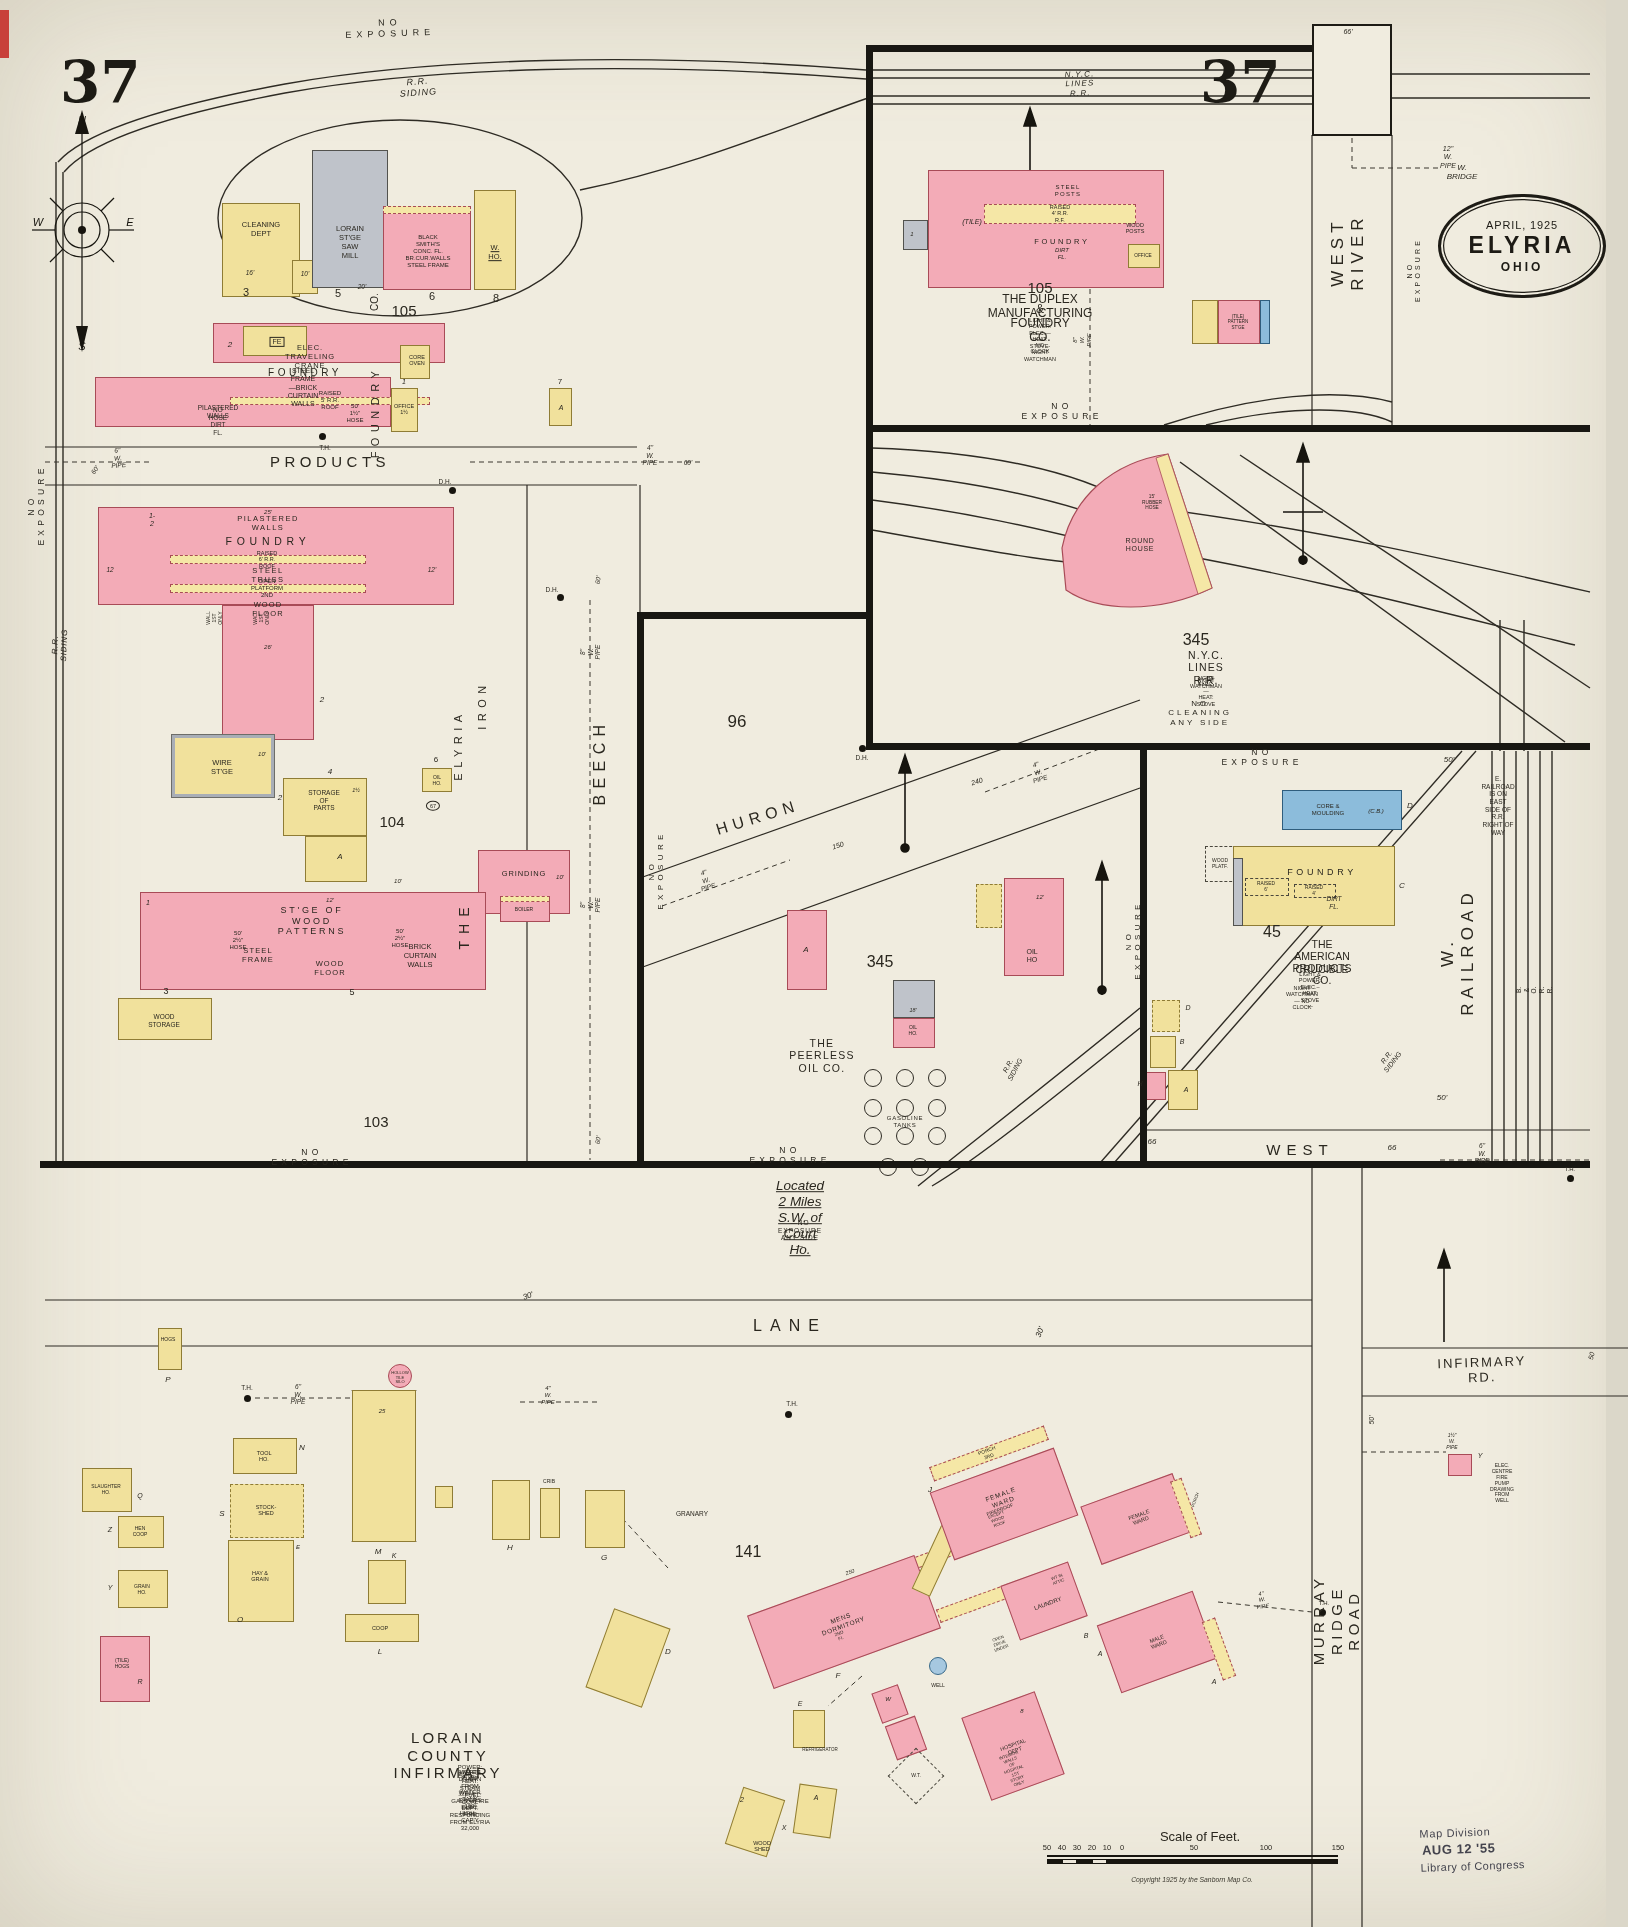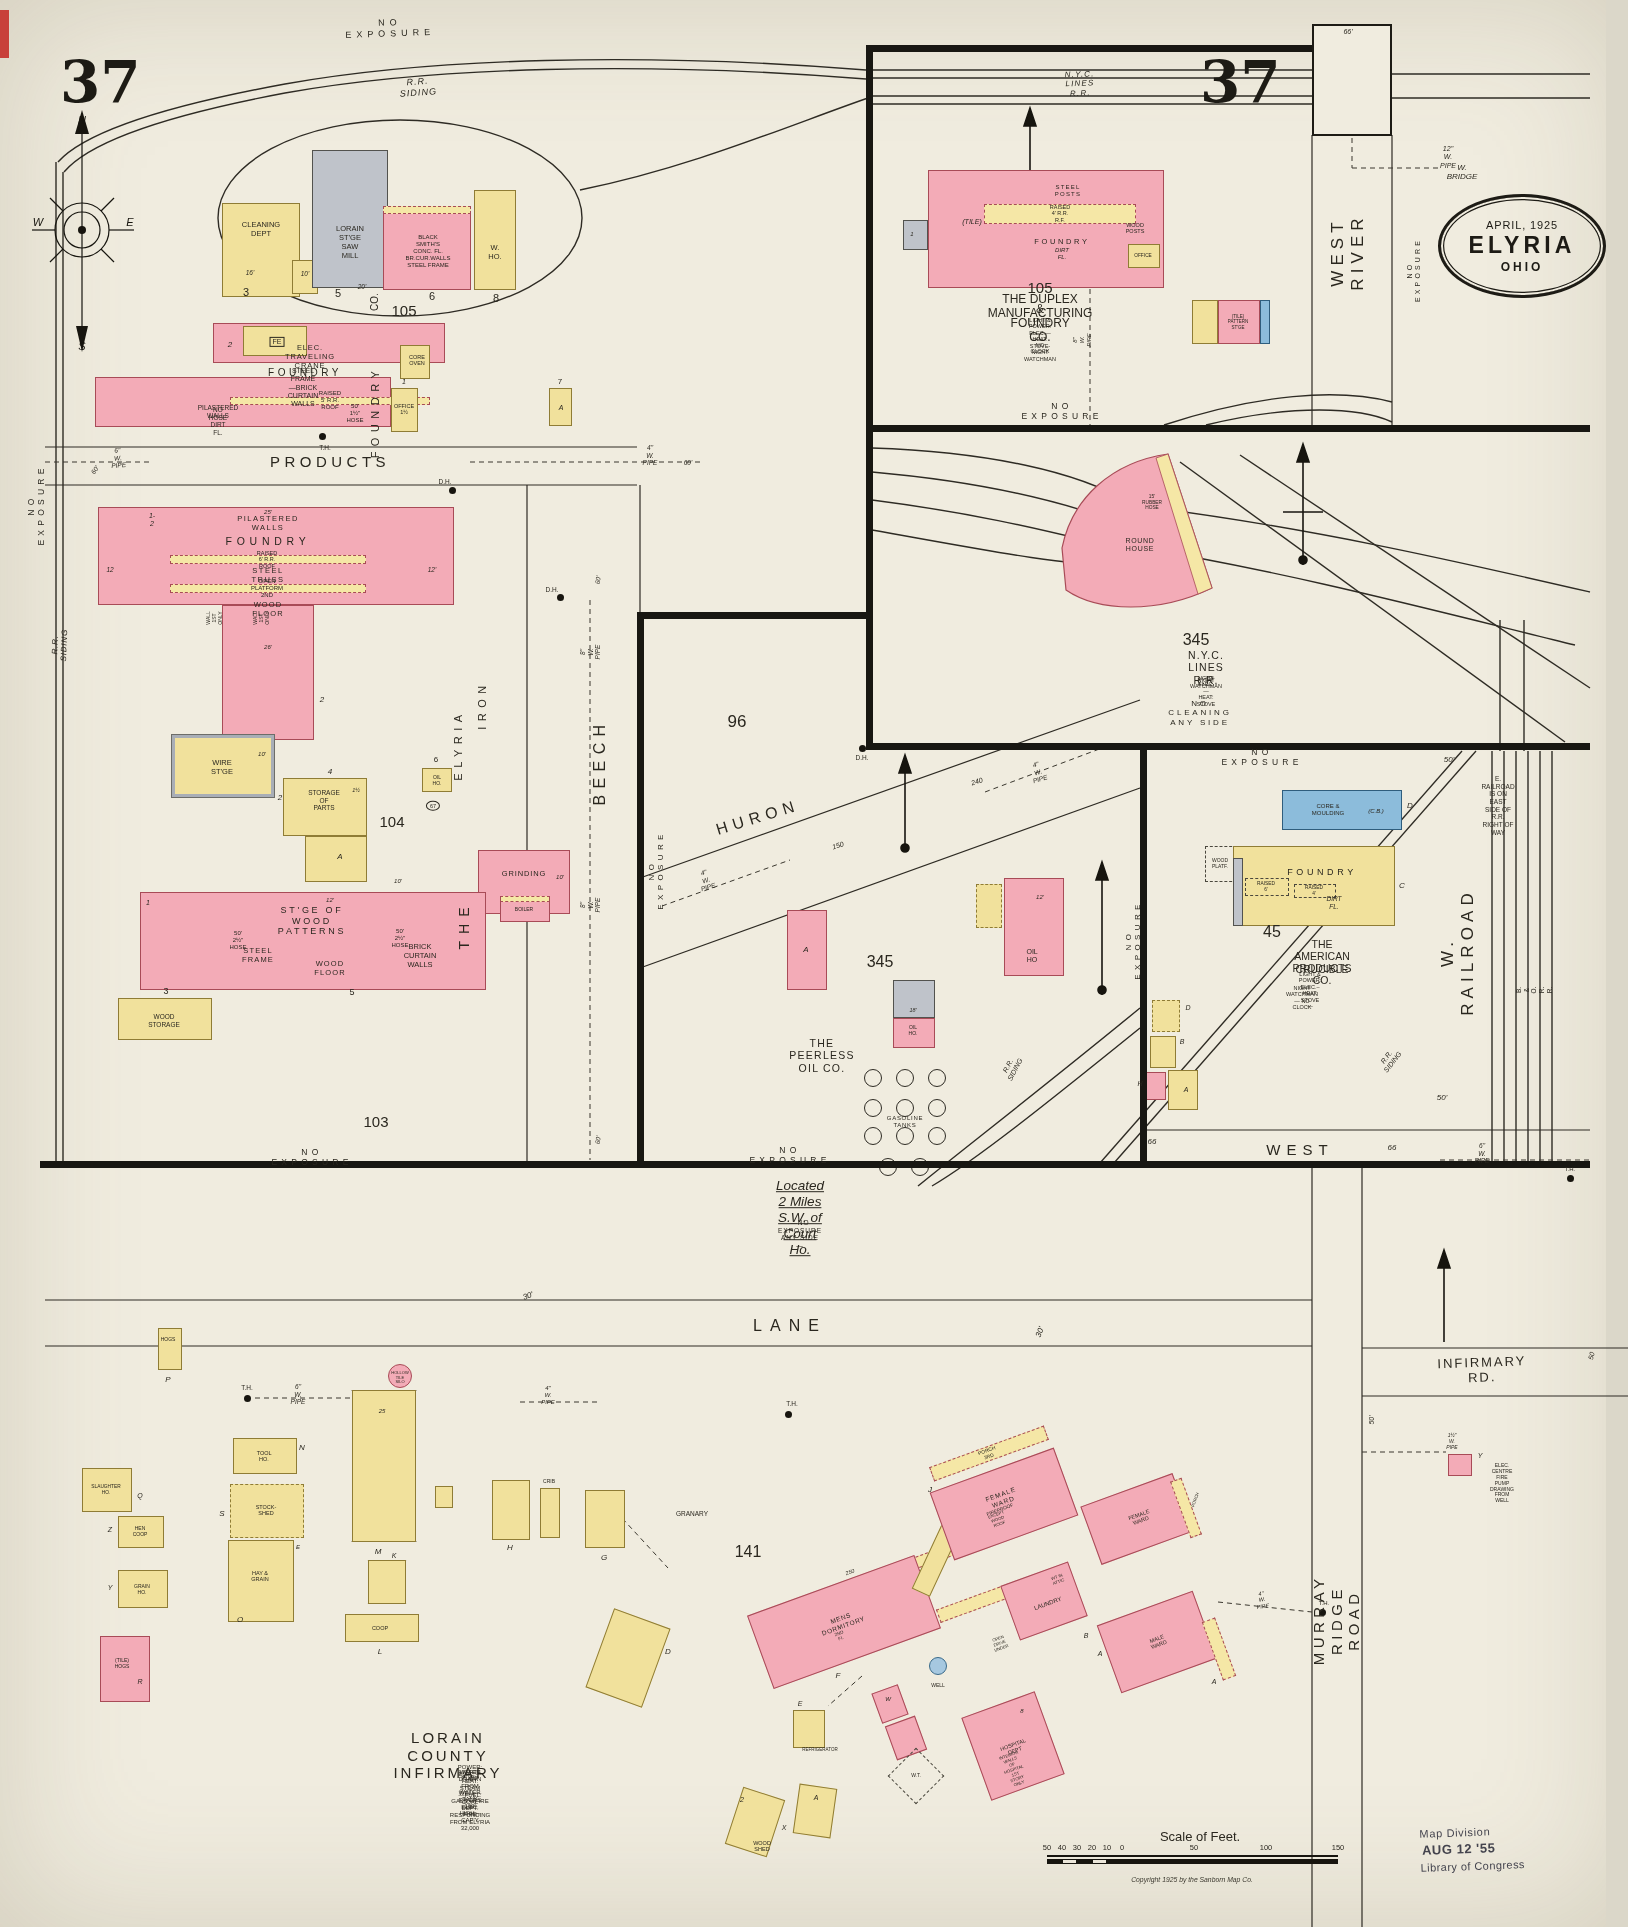--- a/index.html
+++ b/index.html
@@ -286,21 +286,21 @@
       <div class="lbl" style="left: 350px; top: 243px; font-size: 7.5px; transform: translate(-50%, -50%) rotate(0deg);">LORAIN
 ST'GE
 SAW MILL</div>
       <div class="lbl" style="left: 338px; top: 293px; font-size: 11px; transform: translate(-50%, -50%) rotate(0deg);">5</div>
       <div class="lbl" style="left: 362px; top: 287px; font-size: 6.5px; transform: translate(-50%, -50%) rotate(0deg); font-style: italic;">20'</div>
       <div class="lbl" style="left: 428px; top: 252px; font-size: 6px; transform: translate(-50%, -50%) rotate(0deg);">BLACK SMITH'S
 CONC. FL.
 BR.CUR.WALLS
 STEEL FRAME</div>
       <div class="lbl" style="left: 432px; top: 296px; font-size: 11px; transform: translate(-50%, -50%) rotate(0deg);">6</div>
-      <div class="lbl" style="left: 495px; top: 253px; font-size: 7.5px; transform: translate(-50%, -50%) rotate(0deg);">W. HO.</div>
+      <div class="lbl" style="left: 495px; top: 253px; font-size: 7.5px; transform: translate(-50%, -50%) rotate(0deg); text-decoration: underline;">W. HO.</div>
       <div class="lbl" style="left: 496px; top: 298px; font-size: 11px; transform: translate(-50%, -50%) rotate(0deg);">8</div>
       <div class="lbl" style="left: 404px; top: 311px; font-size: 15px; transform: translate(-50%, -50%) rotate(0deg);">105</div>
       <div class="lbl boxed" style="left: 277px; top: 342px; font-size: 7px; transform: translate(-50%, -50%) rotate(0deg);">FE</div>
       <div class="lbl" style="left: 310px; top: 357px; font-size: 7.5px; transform: translate(-50%, -50%) rotate(0deg); letter-spacing: 0.12em;">ELEC. TRAVELING CRANE</div>
       <div class="lbl" style="left: 305px; top: 373px; font-size: 10px; transform: translate(-50%, -50%) rotate(0deg); letter-spacing: 0.35em;">FOUNDRY</div>
       <div class="lbl" style="left: 303px; top: 388px; font-size: 7px; transform: translate(-50%, -50%) rotate(0deg);">STEEL FRAME—BRICK CURTAIN WALLS</div>
       <div class="lbl" style="left: 330px; top: 401px; font-size: 6px; transform: translate(-50%, -50%) rotate(0deg);">RAISED 5' R.R. ROOF</div>
       <div class="lbl" style="left: 218px; top: 412px; font-size: 6.5px; transform: translate(-50%, -50%) rotate(0deg);">PILASTERED WALLS</div>
       <div class="lbl" style="left: 218px; top: 421px; font-size: 6.5px; transform: translate(-50%, -50%) rotate(0deg);">NO HOSE    DIRT FL.</div>
       <div class="lbl" style="left: 355px; top: 414px; font-size: 6px; transform: translate(-50%, -50%) rotate(0deg);">50' 1½" HOSE</div>

